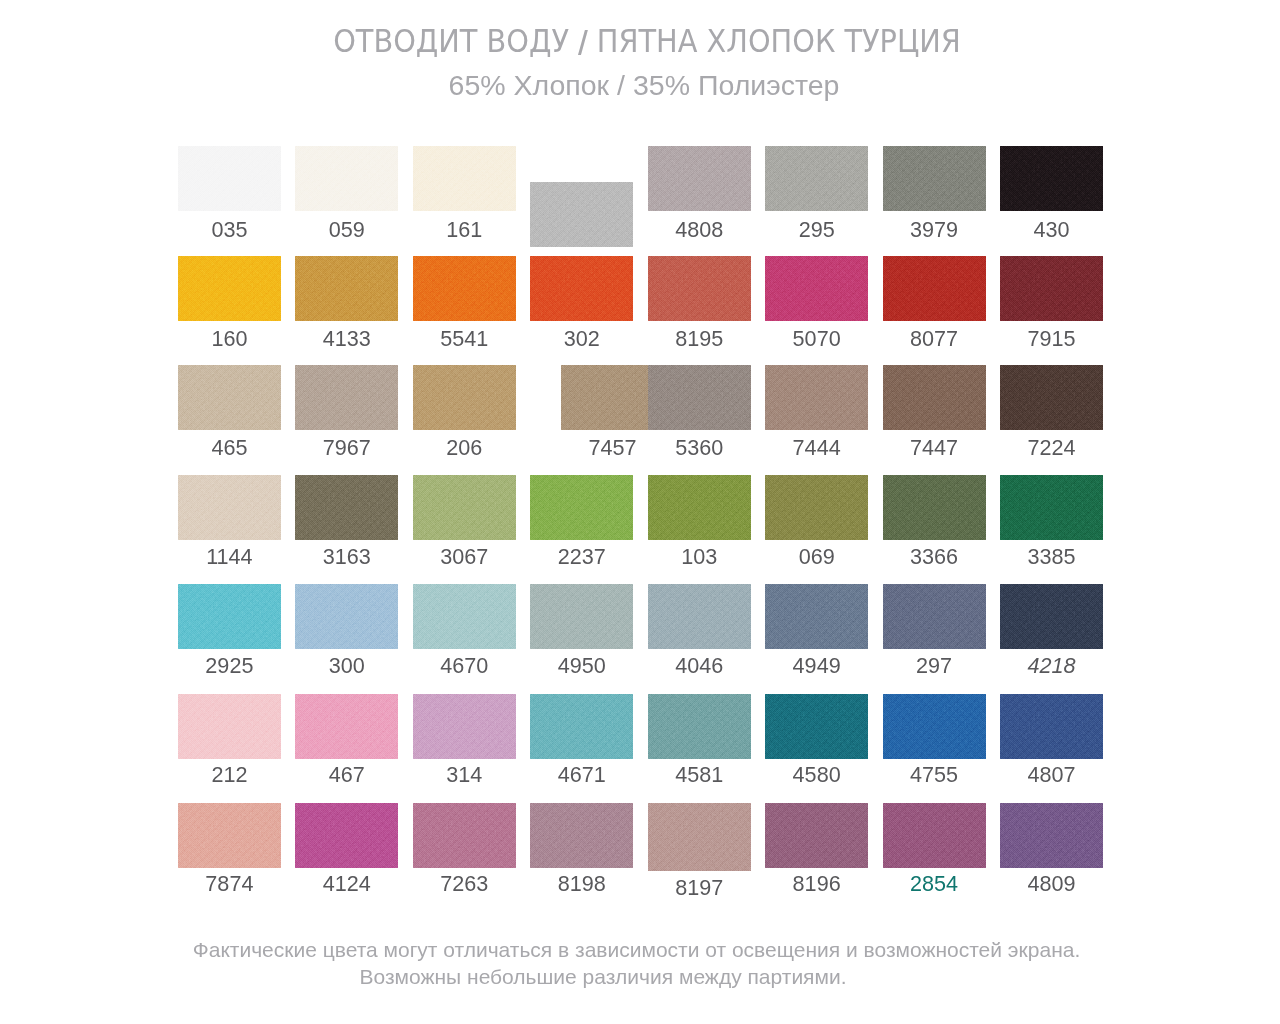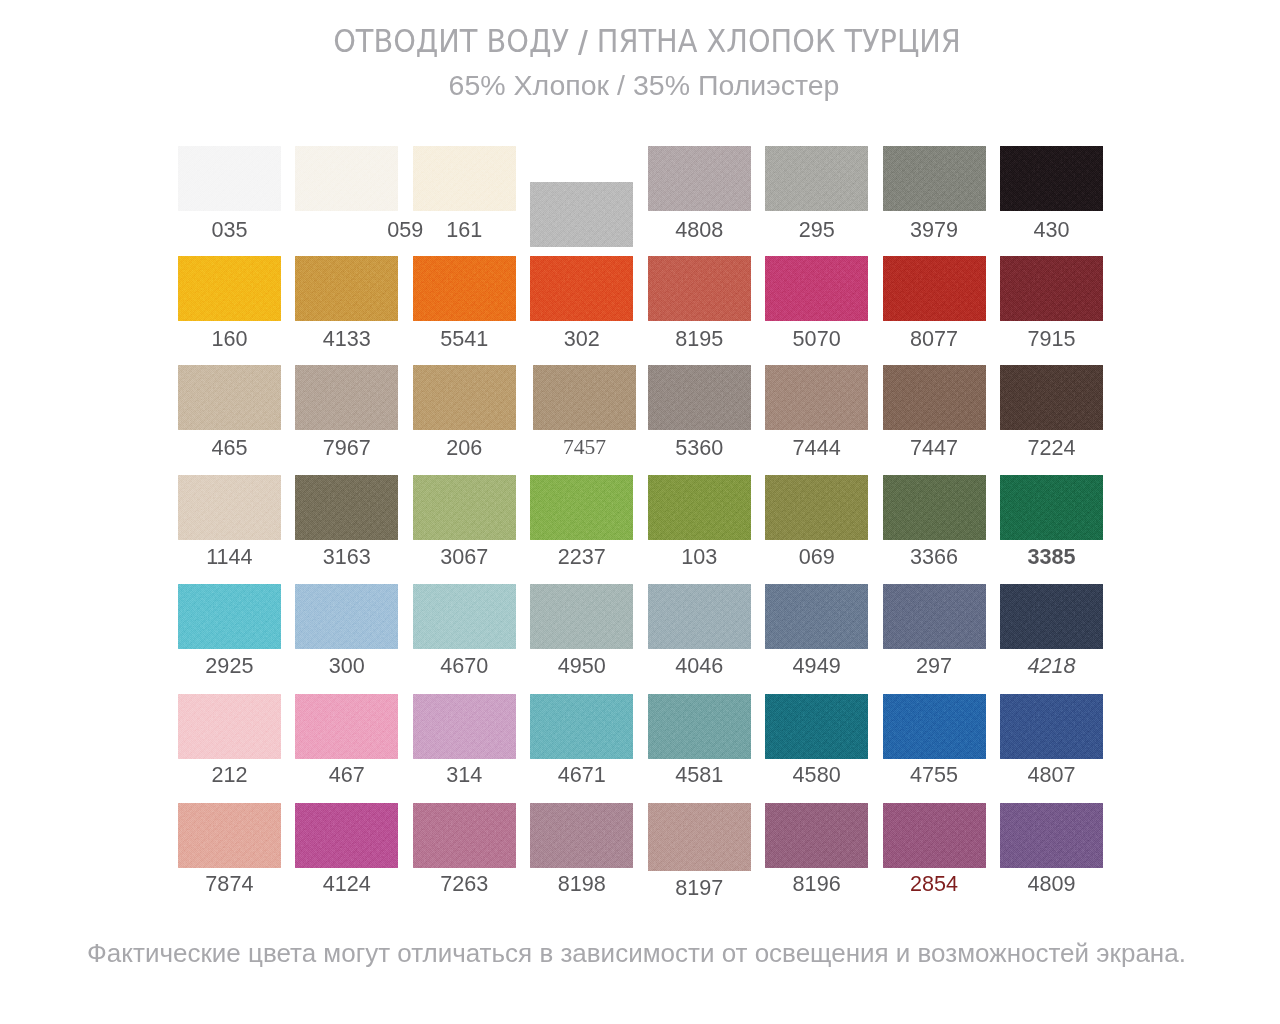--- a/index.html
+++ b/index.html
@@ -12,21 +12,21 @@
   .sep{font-weight:700;font-size:30px;padding:0 9px;}
   .sep2{padding:0 8px;}
   #grid{position:absolute;left:0;top:0;width:1280px;height:1024px;}
   .row{position:absolute;left:0;top:0;width:0;height:0;}
   .cell{position:absolute;width:103px;height:92px;}
   .sw{position:absolute;left:0;top:0;width:103px;height:65px;overflow:hidden;}
   .noise{position:absolute;left:0;top:0;width:103px;height:65px;mix-blend-mode:soft-light;}
   .weave{position:absolute;left:0;top:0;width:103px;height:65px;mix-blend-mode:soft-light;}
   .twill{position:absolute;left:0;top:0;width:103px;height:65px;mix-blend-mode:soft-light;}
   .lbl{position:absolute;left:-25px;width:153px;text-align:center;font-size:21.6px;}
-  .foot{position:absolute;white-space:nowrap;font-size:26px;}
+  .foot{position:absolute;white-space:nowrap;font-size:21px;}
   #foot1{left:0;width:1273px;text-align:center;top:938px;}
   #foot2{left:0;width:1206px;text-align:center;top:965px;}
   #defs{position:absolute;width:0;height:0;overflow:hidden;}
 </style>
 </head>
 <body>
 
 <svg id="defs" aria-hidden="true">
  <defs>
   <filter id="fabricNoise" x="0" y="0" width="100%" height="100%" color-interpolation-filters="sRGB">
@@ -78,21 +78,21 @@
             <svg class="weave" width="103" height="65">
               <rect width="103" height="65" fill="url(#fabricWeave)"></rect>
             </svg>
             <svg class="twill" width="103" height="65">
               <rect width="103" height="65" fill="url(#fabricTwill)"></rect>
             </svg>
             <svg class="noise" width="103" height="65">
               <rect width="103" height="65" filter="url(#fabricNoise)"></rect>
             </svg>
           </div>
-          <div class="lbl" style="top: 70.9px; color: rgb(88, 88, 91); text-align: right;">059</div>
+          <div class="lbl" style="top: 70.9px; color: rgb(88, 88, 91);">059</div>
         </div>
         <div class="cell" style="left: 412.8px; top: 146px;">
           <div class="sw" style="background: rgb(247, 239, 223);">
             <svg class="weave" width="103" height="65">
               <rect width="103" height="65" fill="url(#fabricWeave)"></rect>
             </svg>
             <svg class="twill" width="103" height="65">
               <rect width="103" height="65" fill="url(#fabricTwill)"></rect>
             </svg>
             <svg class="noise" width="103" height="65">
@@ -322,21 +322,21 @@
             </svg>
             <svg class="twill" width="103" height="65">
               <rect width="103" height="65" fill="url(#fabricTwill)"></rect>
             </svg>
             <svg class="noise" width="103" height="65">
               <rect width="103" height="65" filter="url(#fabricNoise)"></rect>
             </svg>
           </div>
           <div class="lbl" style="top: 69.9px; color: rgb(88, 88, 91);">206</div>
         </div>
-        <div class="cell" style="left: 533px; top: 365px; font-family: Liberation Serif, serif;">
+        <div class="cell" style="left: 561px; top: 365px;">
           <div class="sw" style="background: rgb(173, 150, 122);">
             <svg class="weave" width="103" height="65">
               <rect width="103" height="65" fill="url(#fabricWeave)"></rect>
             </svg>
             <svg class="twill" width="103" height="65">
               <rect width="103" height="65" fill="url(#fabricTwill)"></rect>
             </svg>
             <svg class="noise" width="103" height="65">
               <rect width="103" height="65" filter="url(#fabricNoise)"></rect>
             </svg>
@@ -504,21 +504,21 @@
             <svg class="weave" width="103" height="65">
               <rect width="103" height="65" fill="url(#fabricWeave)"></rect>
             </svg>
             <svg class="twill" width="103" height="65">
               <rect width="103" height="65" fill="url(#fabricTwill)"></rect>
             </svg>
             <svg class="noise" width="103" height="65">
               <rect width="103" height="65" filter="url(#fabricNoise)"></rect>
             </svg>
           </div>
-          <div class="lbl" style="top: 69.4px; color: rgb(88, 88, 91); font-weight: bold;">3385</div>
+          <div class="lbl" style="top: 69.4px; color: rgb(88, 88, 91);">3385</div>
         </div>
       </div>
       <div class="row">
         <div class="cell" style="left: 177.9px; top: 584px;">
           <div class="sw" style="background: rgb(97, 195, 209);">
             <svg class="weave" width="103" height="65">
               <rect width="103" height="65" fill="url(#fabricWeave)"></rect>
             </svg>
             <svg class="twill" width="103" height="65">
               <rect width="103" height="65" fill="url(#fabricTwill)"></rect>
@@ -832,33 +832,34 @@
             <svg class="weave" width="103" height="65">
               <rect width="103" height="65" fill="url(#fabricWeave)"></rect>
             </svg>
             <svg class="twill" width="103" height="65">
               <rect width="103" height="65" fill="url(#fabricTwill)"></rect>
             </svg>
             <svg class="noise" width="103" height="65">
               <rect width="103" height="65" filter="url(#fabricNoise)"></rect>
             </svg>
           </div>
-          <div class="lbl" style="top: 67.9px; color: #7f1d1d;">2854</div>
+          <div class="lbl" style="top: 67.9px; color: #0f766e;">2854</div>
         </div>
         <div class="cell" style="left: 1000.05px; top: 803px;">
           <div class="sw" style="background: rgb(118, 89, 140);">
             <svg class="weave" width="103" height="65">
               <rect width="103" height="65" fill="url(#fabricWeave)"></rect>
             </svg>
             <svg class="twill" width="103" height="65">
               <rect width="103" height="65" fill="url(#fabricTwill)"></rect>
             </svg>
             <svg class="noise" width="103" height="65">
               <rect width="103" height="65" filter="url(#fabricNoise)"></rect>
             </svg>
           </div>
           <div class="lbl" style="top: 67.9px; color: rgb(88, 88, 91);">4809</div>
         </div>
       </div>
     </div>
 
   <div class="foot" id="foot1" style="color: rgb(168, 168, 172);">Фактические цвета могут отличаться в зависимости от освещения и возможностей экрана.</div>
+  <div class="foot" id="foot2" style="color: rgb(168, 168, 172);">Возможны небольшие различия между партиями.</div>
 </div>
 
 </body></html>

